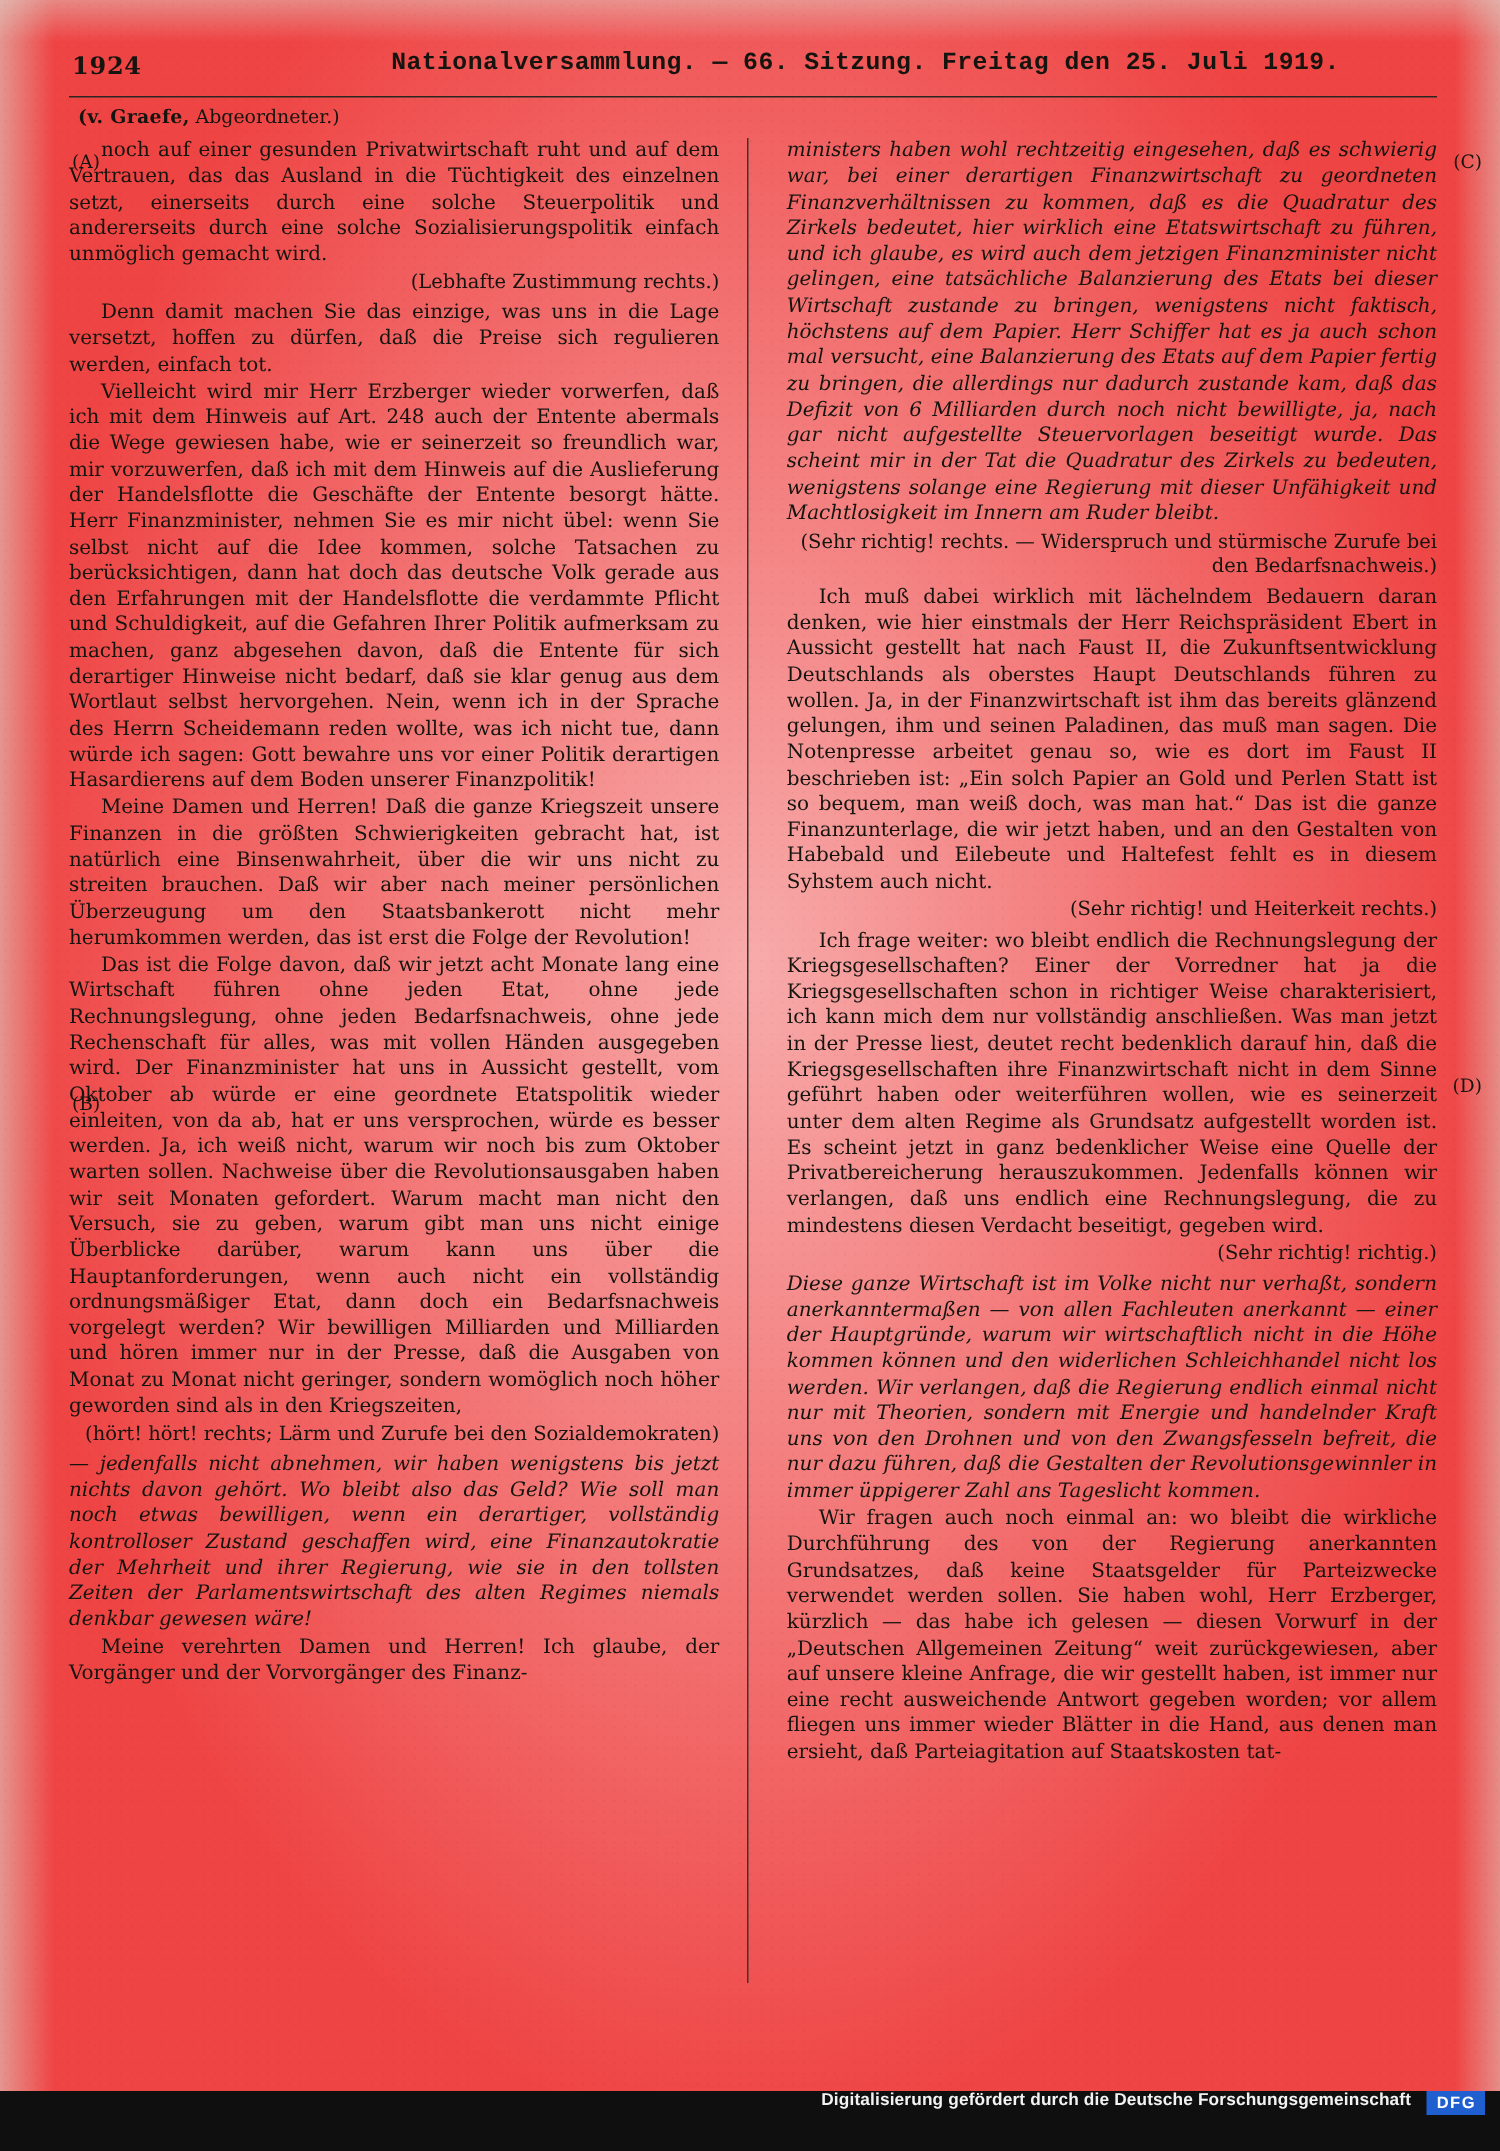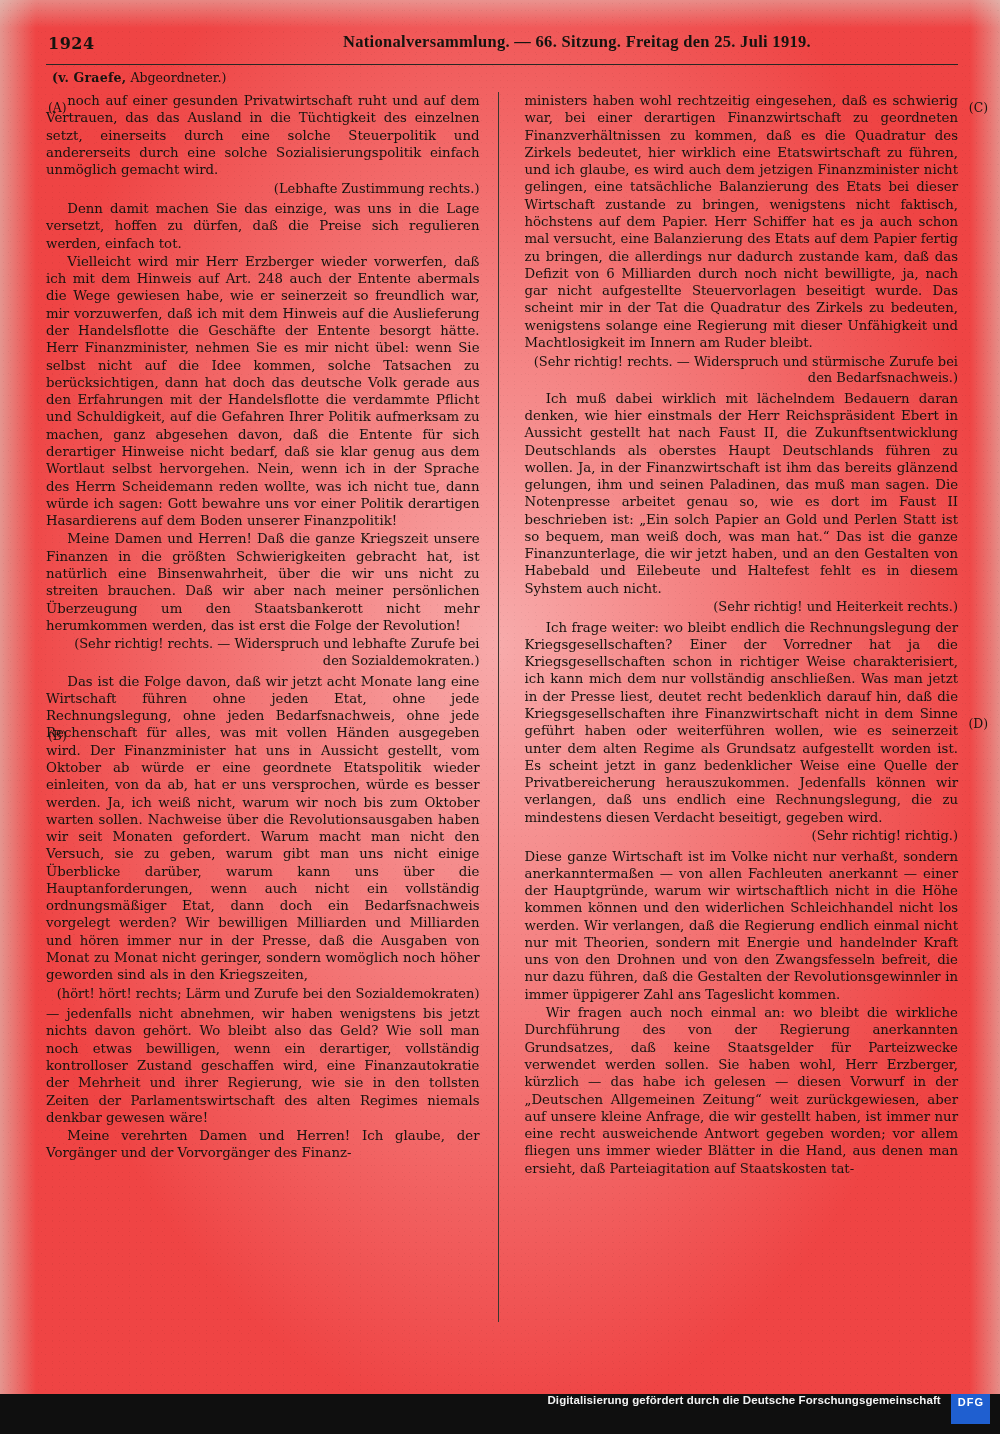--- a/index.html
+++ b/index.html
@@ -44,21 +44,21 @@
     font-weight: bold;
     font-size: 16px;
     letter-spacing: 0.5px;
   }
   .running-title {
     position: absolute;
     left: 150px;
     right: 0;
     top: 0;
     text-align: center;
-    font-family: Liberation Serif, serif;
+    font-family: Liberation Mono, monospace;
     font-weight: bold;
     font-size: 16.5px;
     letter-spacing: 0.3px;
     white-space: nowrap;
   }
   .rule {
     position: absolute;
     left: 46px;
     right: 42px;
     top: 64px;
@@ -103,21 +103,21 @@
   .divider {
     width: 0;
     border-left: 1.4px solid #3a362e;
     margin: 0 4px;
     height: 1230px;
   }
   p {
     margin: 0 0 0.08em 0;
     text-indent: 1.6em;
   }
-  p.noindent { text-indent: 0; }
+  p.noindent { text-indent: 0; font-style: italic; }
   .stage {
     text-align: right;
     text-indent: 0;
     margin: 0.18em 0 0.18em 0;
     font-size: 13.0px;
   }
 
   
   .marker {
     position: absolute;
@@ -152,21 +152,21 @@
     letter-spacing: 0.1px;
     margin-right: 10px;
   }
   .deg-badge {
     background: #1f5fd0;
     color: #ffffff;
     font-family: "Liberation Sans", sans-serif;
     font-size: 11px;
     font-weight: bold;
     letter-spacing: 1px;
-    padding: 2px 6px 16px 7px;
+    padding: 2px 6px 2px 7px;
   }
 
   
   .grain {
     position: absolute;
     inset: 0;
     pointer-events: none;
     opacity: 0.045;
     background-image:
       radial-gradient(#000 0.6px, transparent 0.7px),
@@ -195,21 +195,20 @@
   <div class="cols">
     <div class="col left">
       <span class="marker mk-a">(A)</span>
       <span class="marker mk-b">(B)</span>
       <div id="left-body">
           <p class="">noch auf einer gesunden Privatwirtschaft ruht und auf dem Vertrauen, das das Ausland in die Tüchtigkeit des einzelnen setzt, einerseits durch eine solche Steuerpolitik und andererseits durch eine solche Sozialisierungspolitik einfach unmöglich gemacht wird.</p>
           <p class="stage">(Lebhafte Zustimmung rechts.)</p>
           <p class="">Denn damit machen Sie das einzige, was uns in die Lage versetzt, hoffen zu dürfen, daß die Preise sich regulieren werden, einfach tot.</p>
           <p class="">Vielleicht wird mir Herr Erzberger wieder vorwerfen, daß ich mit dem Hinweis auf Art. 248 auch der Entente abermals die Wege gewiesen habe, wie er seinerzeit so freundlich war, mir vorzuwerfen, daß ich mit dem Hinweis auf die Auslieferung der Handelsflotte die Geschäfte der Entente besorgt hätte. Herr Finanzminister, nehmen Sie es mir nicht übel: wenn Sie selbst nicht auf die Idee kommen, solche Tatsachen zu berücksichtigen, dann hat doch das deutsche Volk gerade aus den Erfahrungen mit der Handelsflotte die verdammte Pflicht und Schuldigkeit, auf die Gefahren Ihrer Politik aufmerksam zu machen, ganz abgesehen davon, daß die Entente für sich derartiger Hinweise nicht bedarf, daß sie klar genug aus dem Wortlaut selbst hervorgehen. Nein, wenn ich in der Sprache des Herrn Scheidemann reden wollte, was ich nicht tue, dann würde ich sagen: Gott bewahre uns vor einer Politik derartigen Hasardierens auf dem Boden unserer Finanzpolitik!</p>
           <p class="">Meine Damen und Herren! Daß die ganze Kriegszeit unsere Finanzen in die größten Schwierigkeiten gebracht hat, ist natürlich eine Binsenwahrheit, über die wir uns nicht zu streiten brauchen. Daß wir aber nach meiner persönlichen Überzeugung um den Staatsbankerott nicht mehr herumkommen werden, das ist erst die Folge der Revolution!</p>
-          <p class="stage">(Sehr richtig! rechts. — Widerspruch und lebhafte Zurufe bei den Sozialdemokraten.)</p>
           <p class="">Das ist die Folge davon, daß wir jetzt acht Monate lang eine Wirtschaft führen ohne jeden Etat, ohne jede Rechnungslegung, ohne jeden Bedarfsnachweis, ohne jede Rechenschaft für alles, was mit vollen Händen ausgegeben wird. Der Finanzminister hat uns in Aussicht gestellt, vom Oktober ab würde er eine geordnete Etatspolitik wieder einleiten, von da ab, hat er uns versprochen, würde es besser werden. Ja, ich weiß nicht, warum wir noch bis zum Oktober warten sollen. Nachweise über die Revolutionsausgaben haben wir seit Monaten gefordert. Warum macht man nicht den Versuch, sie zu geben, warum gibt man uns nicht einige Überblicke darüber, warum kann uns über die Hauptanforderungen, wenn auch nicht ein vollständig ordnungsmäßiger Etat, dann doch ein Bedarfsnachweis vorgelegt werden? Wir bewilligen Milliarden und Milliarden und hören immer nur in der Presse, daß die Ausgaben von Monat zu Monat nicht geringer, sondern womöglich noch höher geworden sind als in den Kriegszeiten,</p>
           <p class="stage">(hört! hört! rechts; Lärm und Zurufe bei den Sozialdemokraten)</p>
           <p class="noindent">— jedenfalls nicht abnehmen, wir haben wenigstens bis jetzt nichts davon gehört. Wo bleibt also das Geld? Wie soll man noch etwas bewilligen, wenn ein derartiger, vollständig kontrolloser Zustand geschaffen wird, eine Finanzautokratie der Mehrheit und ihrer Regierung, wie sie in den tollsten Zeiten der Parlamentswirtschaft des alten Regimes niemals denkbar gewesen wäre!</p>
           <p class="">Meine verehrten Damen und Herren! Ich glaube, der Vorgänger und der Vorvorgänger des Finanz-</p>
         </div>
     </div>
 
     <div class="divider"></div>
 
     <div class="col right">

